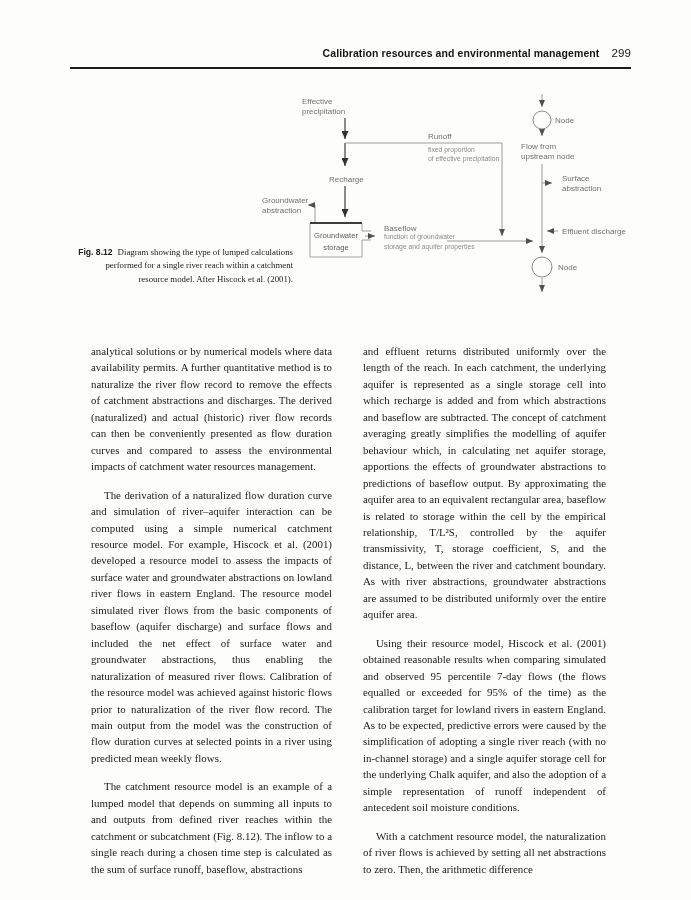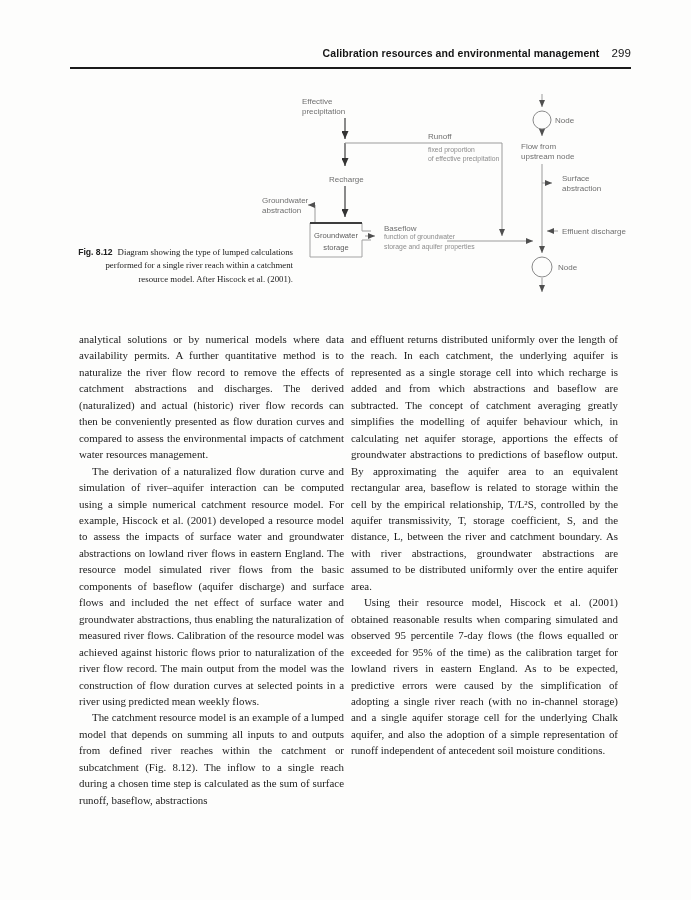--- a/index.html
+++ b/index.html
@@ -40,21 +40,21 @@
   }
   
   .col{
     position:absolute;top:331px;width:265px;
     font-size:10.9px;line-height:16.45px;
     text-align:justify;
     color:#1a1a1a;
   }
   .col-left{left:79px;}
   .col-right{left:351px;width:267px;}
-  .col p{margin:0;padding:0;}
+  .col p{margin:12px;padding:0;}
   .col p.indent{text-indent:13px;}
   
   svg.diagram{position:absolute;left:0;top:0;pointer-events:none;}
   .dlab{font-family:"Liberation Sans", sans-serif;font-size:8px;fill:#6f6f6f;}
   .dsub{font-family:"Liberation Sans", sans-serif;font-size:6.8px;fill:#8d8d8d;}
   .dbox{font-family:"Liberation Sans", sans-serif;font-size:7.6px;fill:#5d5d5d;}
 </style>
 </head>
 <body>
 
@@ -144,15 +144,16 @@
 
   <div class="col col-left">
     <p>analytical solutions or by numerical models where data availability permits. A further quantitative method is to naturalize the river flow record to remove the effects of catchment abstractions and discharges. The derived (naturalized) and actual (historic) river flow records can then be conveniently presented as flow duration curves and compared to assess the environmental impacts of catchment water resources management.</p>
     <p class="indent">The derivation of a naturalized flow duration curve and simulation of river–aquifer interaction can be computed using a simple numerical catchment resource model. For example, Hiscock et al. (2001) developed a resource model to assess the impacts of surface water and groundwater abstractions on lowland river flows in eastern England. The resource model simulated river flows from the basic components of baseflow (aquifer discharge) and surface flows and included the net effect of surface water and groundwater abstractions, thus enabling the naturalization of measured river flows. Calibration of the resource model was achieved against historic flows prior to naturalization of the river flow record. The main output from the model was the construction of flow duration curves at selected points in a river using predicted mean weekly flows.</p>
     <p class="indent">The catchment resource model is an example of a lumped model that depends on summing all inputs to and outputs from defined river reaches within the catchment or subcatchment (Fig. 8.12). The inflow to a single reach during a chosen time step is calculated as the sum of surface runoff, baseflow, abstractions</p>
   </div>
 
   <div class="col col-right">
     <p>and effluent returns distributed uniformly over the length of the reach. In each catchment, the underlying aquifer is represented as a single storage cell into which recharge is added and from which abstractions and baseflow are subtracted. The concept of catchment averaging greatly simplifies the modelling of aquifer behaviour which, in calculating net aquifer storage, apportions the effects of groundwater abstractions to predictions of baseflow output. By approximating the aquifer area to an equivalent rectangular area, baseflow is related to storage within the cell by the empirical relationship, T/L²S, controlled by the aquifer transmissivity, T, storage coefficient, S, and the distance, L, between the river and catchment boundary. As with river abstractions, groundwater abstractions are assumed to be distributed uniformly over the entire aquifer area.</p>
     <p class="indent">Using their resource model, Hiscock et al. (2001) obtained reasonable results when comparing simulated and observed 95 percentile 7-day flows (the flows equalled or exceeded for 95% of the time) as the calibration target for lowland rivers in eastern England. As to be expected, predictive errors were caused by the simplification of adopting a single river reach (with no in-channel storage) and a single aquifer storage cell for the underlying Chalk aquifer, and also the adoption of a simple representation of runoff independent of antecedent soil moisture conditions.</p>
+    <p class="indent">With a catchment resource model, the naturalization of river flows is achieved by setting all net abstractions to zero. Then, the arithmetic difference</p>
   </div>
 
 </div>
 
 </body></html>

